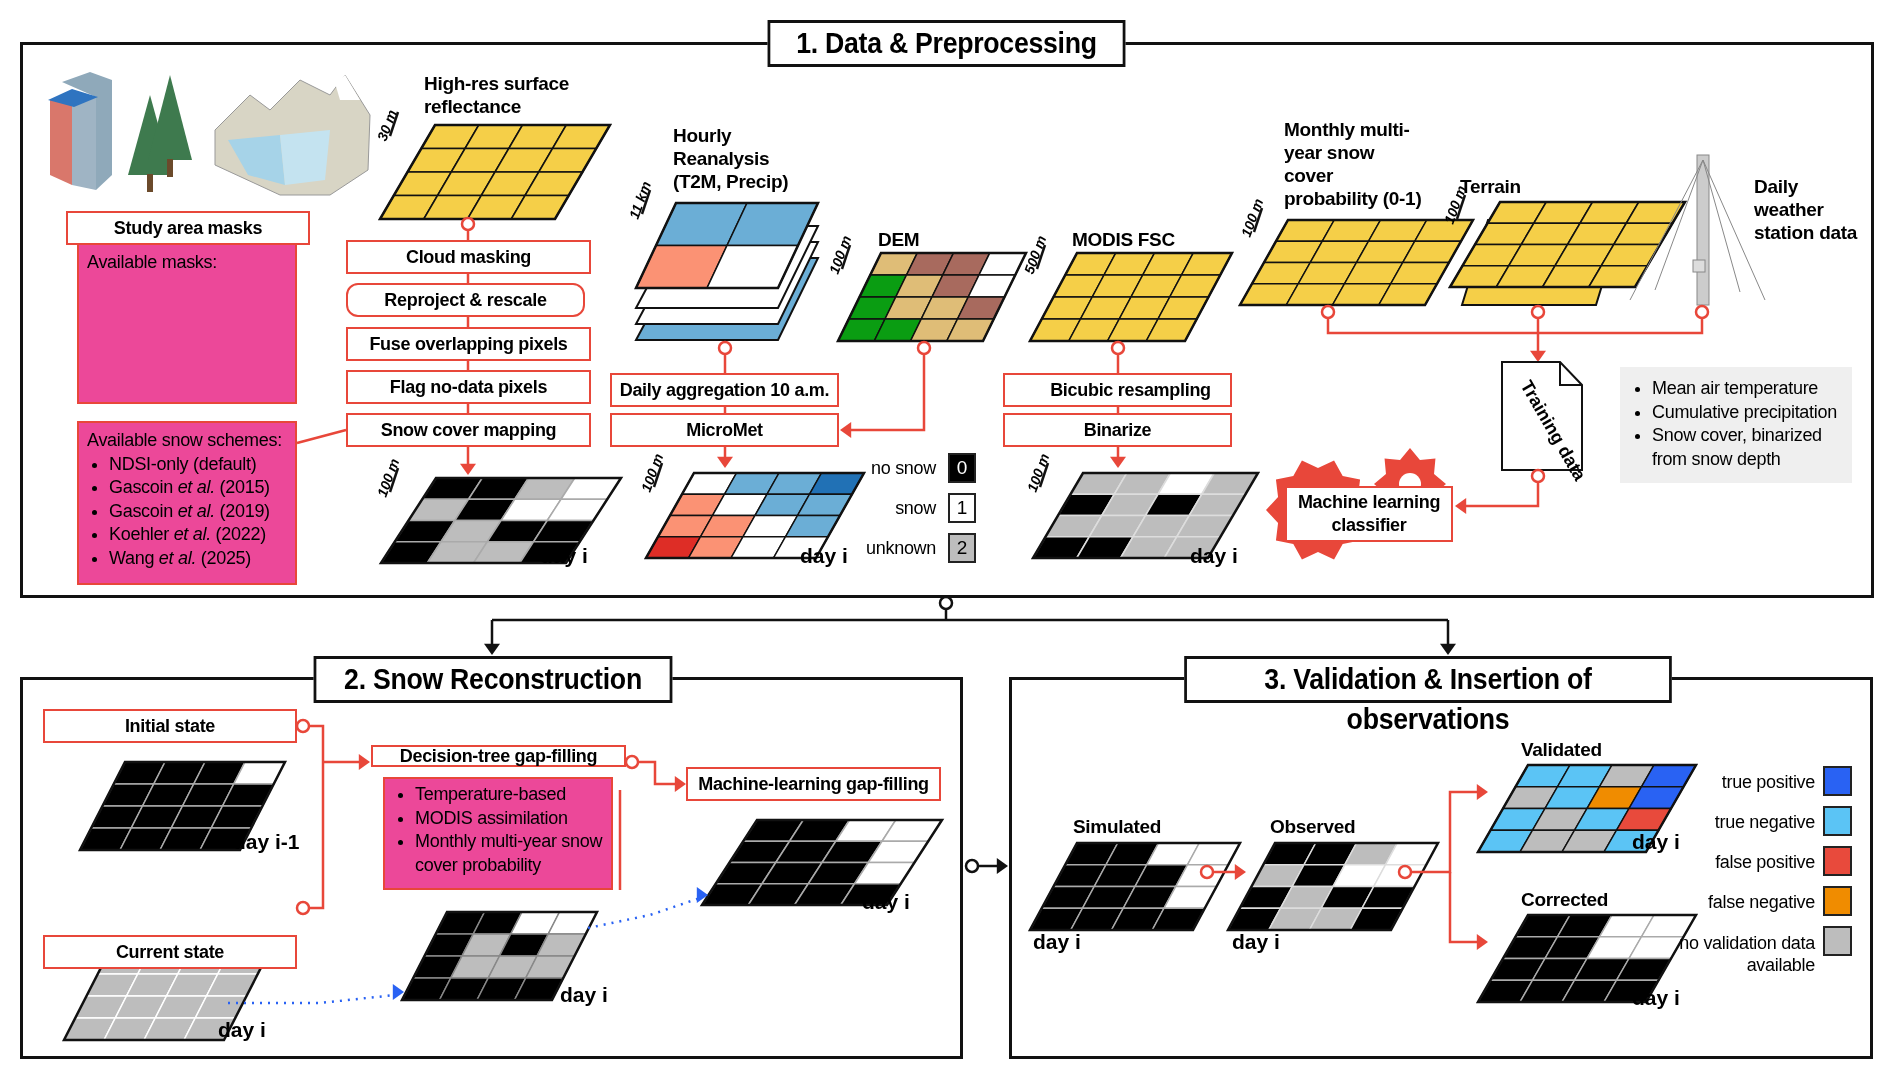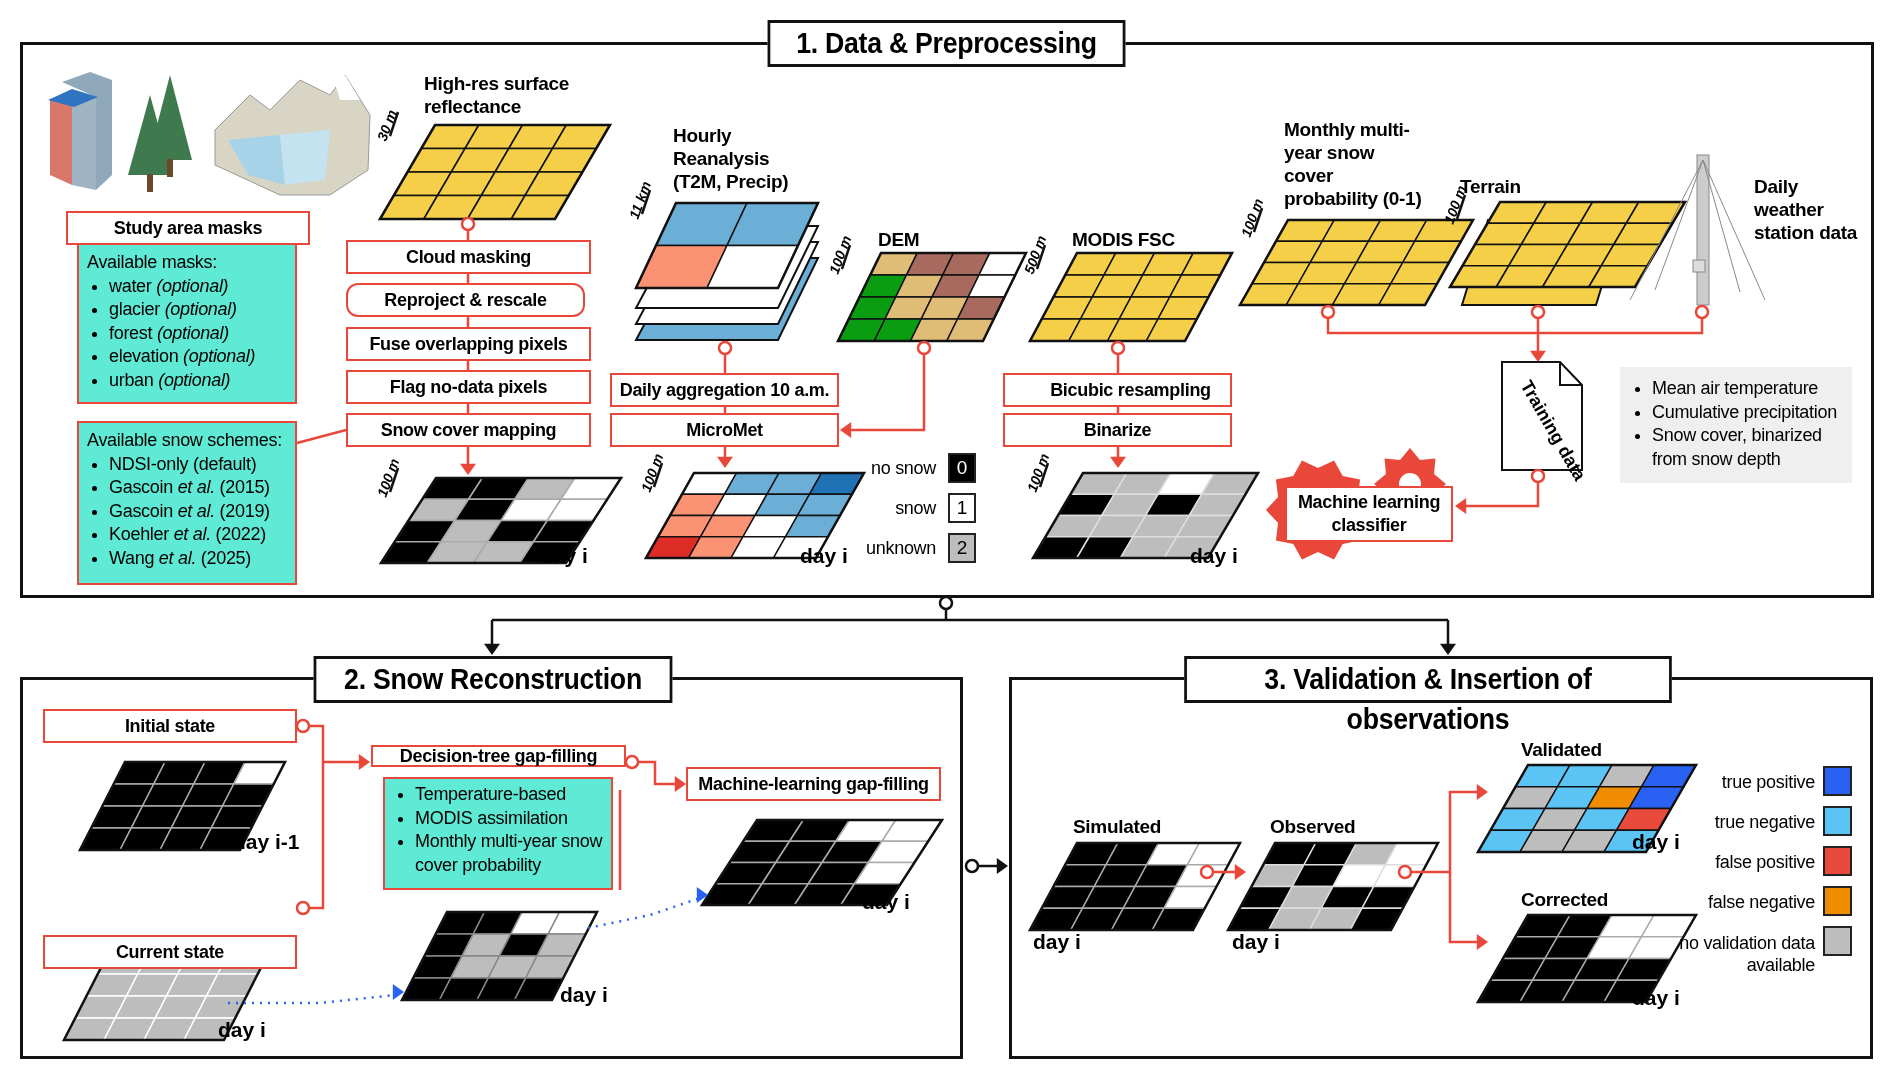--- a/index.html
+++ b/index.html
@@ -1,21 +1,21 @@
 <!DOCTYPE html>
 <html><head>
 <meta charset="utf-8">
 <style>
   html,body{margin:0;padding:0;background:#fff;}
   body{width:1892px;height:1079px;position:relative;overflow:hidden;font-family:"Liberation Sans",sans-serif;color:#000;}
   svg#canvas{position:absolute;left:0;top:0;}
   .sec{position:absolute;border:3px solid #111;box-sizing:border-box;}
   .sec-title{position:absolute;background:#fff;border:3px solid #111;box-sizing:border-box;font-weight:bold;font-size:29px;text-align:center;line-height:40px;letter-spacing:-0.3px;transform:scaleX(0.92);transform-origin:center;}
   .rbox{position:absolute;border:2.5px solid #e8473a;background:#fff;box-sizing:border-box;font-weight:bold;font-size:18px;text-align:center;display:flex;align-items:center;justify-content:center;letter-spacing:-0.3px;}
-  .rlist{position:absolute;border:2.5px solid #e8473a;background:#5eead4;box-sizing:border-box;font-size:18px;padding:6px 8px;line-height:23.6px;letter-spacing:-0.3px;}
+  .rlist{position:absolute;border:2.5px solid #e8473a;background:#ec4899;box-sizing:border-box;font-size:18px;padding:6px 8px;line-height:23.6px;letter-spacing:-0.3px;}
   .rlist ul{margin:0;padding:0 0 0 22px;}
   .rlist li{margin:0;}
   .lbl{position:absolute;font-weight:bold;font-size:19px;line-height:23px;letter-spacing:-0.3px;}
   .day{position:absolute;font-weight:bold;font-size:21px;}
   .legtxt{position:absolute;font-size:18px;text-align:right;letter-spacing:-0.3px;}
   .legbox{position:absolute;width:28px;height:30px;border:2px solid #222;box-sizing:border-box;font-size:19px;text-align:center;line-height:26px;}
   .graybox{position:absolute;background:#efefef;font-size:18px;padding:10px 12px;box-sizing:border-box;line-height:23.6px;letter-spacing:-0.3px;}
   .graybox ul{margin:0;padding:0 0 0 20px;}
 </style>
 </head>
@@ -450,27 +450,20 @@
 <div class="sec-title" style="left:298px;top:656px;width:390px;height:47px;">2. Snow Reconstruction</div>
 
 <div class="sec" style="left:1009px;top:677px;width:864px;height:382px;"></div>
 <div class="sec-title" style="left:1163px;top:656px;width:530px;height:47px;">3. Validation &amp; Insertion of observations</div>
 
 <div class="lbl" style="left:424px;top:72px;width:160px;">High-res surface reflectance</div>
 
 <div class="rbox" style="left:66px;top:211px;width:244px;height:34px;">Study area masks</div>
 <div class="rlist" style="left:77px;top:243px;width:220px;height:161px;">
   <div>Available masks:</div>
-  <ul>
-    <li><span>water</span> <i>(optional)</i></li>
-    <li><span>glacier</span> <i>(optional)</i></li>
-    <li><span>forest</span> <i>(optional)</i></li>
-    <li><span>elevation</span> <i>(optional)</i></li>
-    <li><span>urban</span> <i>(optional)</i></li>
-  </ul>
 </div>
 <div class="rlist" style="left:77px;top:421px;width:220px;height:164px;">
   <div>Available snow schemes:</div>
   <ul>
     <li><span>NDSI-only (default)</span></li>
     <li><span>Gascoin </span><i>et al.</i><span> (2015)</span></li>
     <li><span>Gascoin </span><i>et al.</i><span> (2019)</span></li>
     <li><span>Koehler </span><i>et al.</i><span> (2022)</span></li>
     <li><span>Wang </span><i>et al.</i><span> (2025)</span></li>
   </ul>

